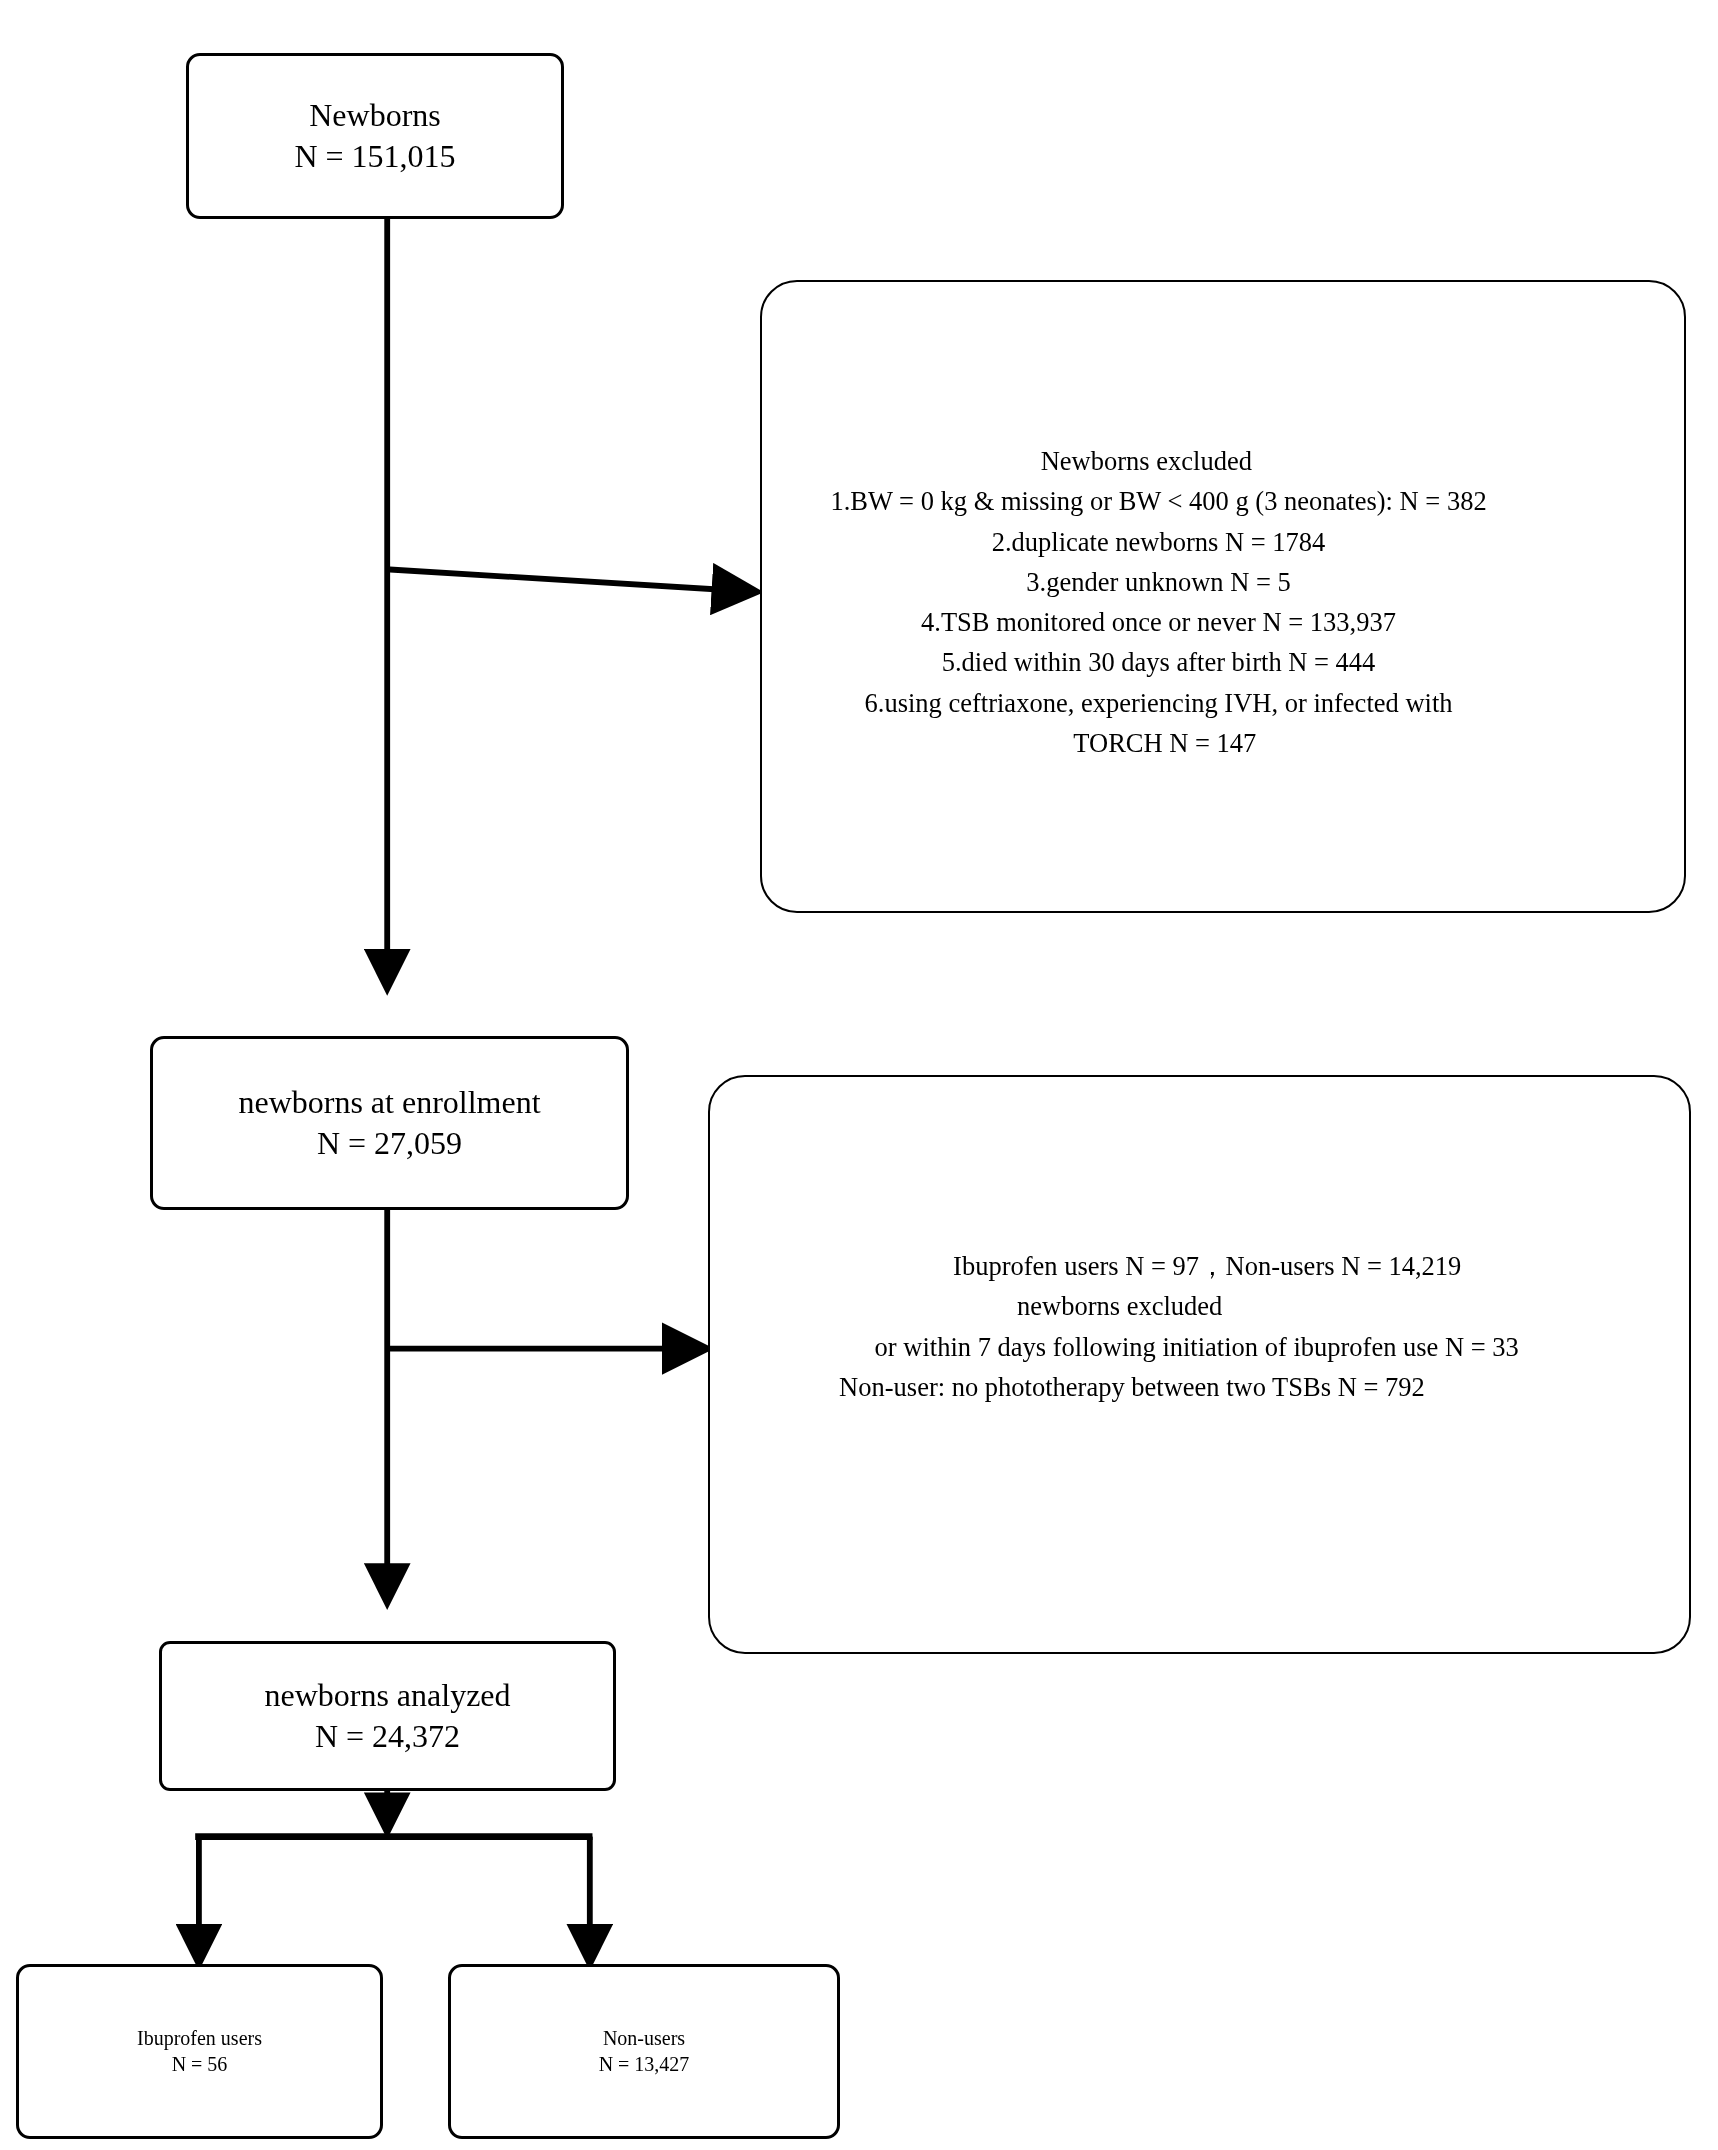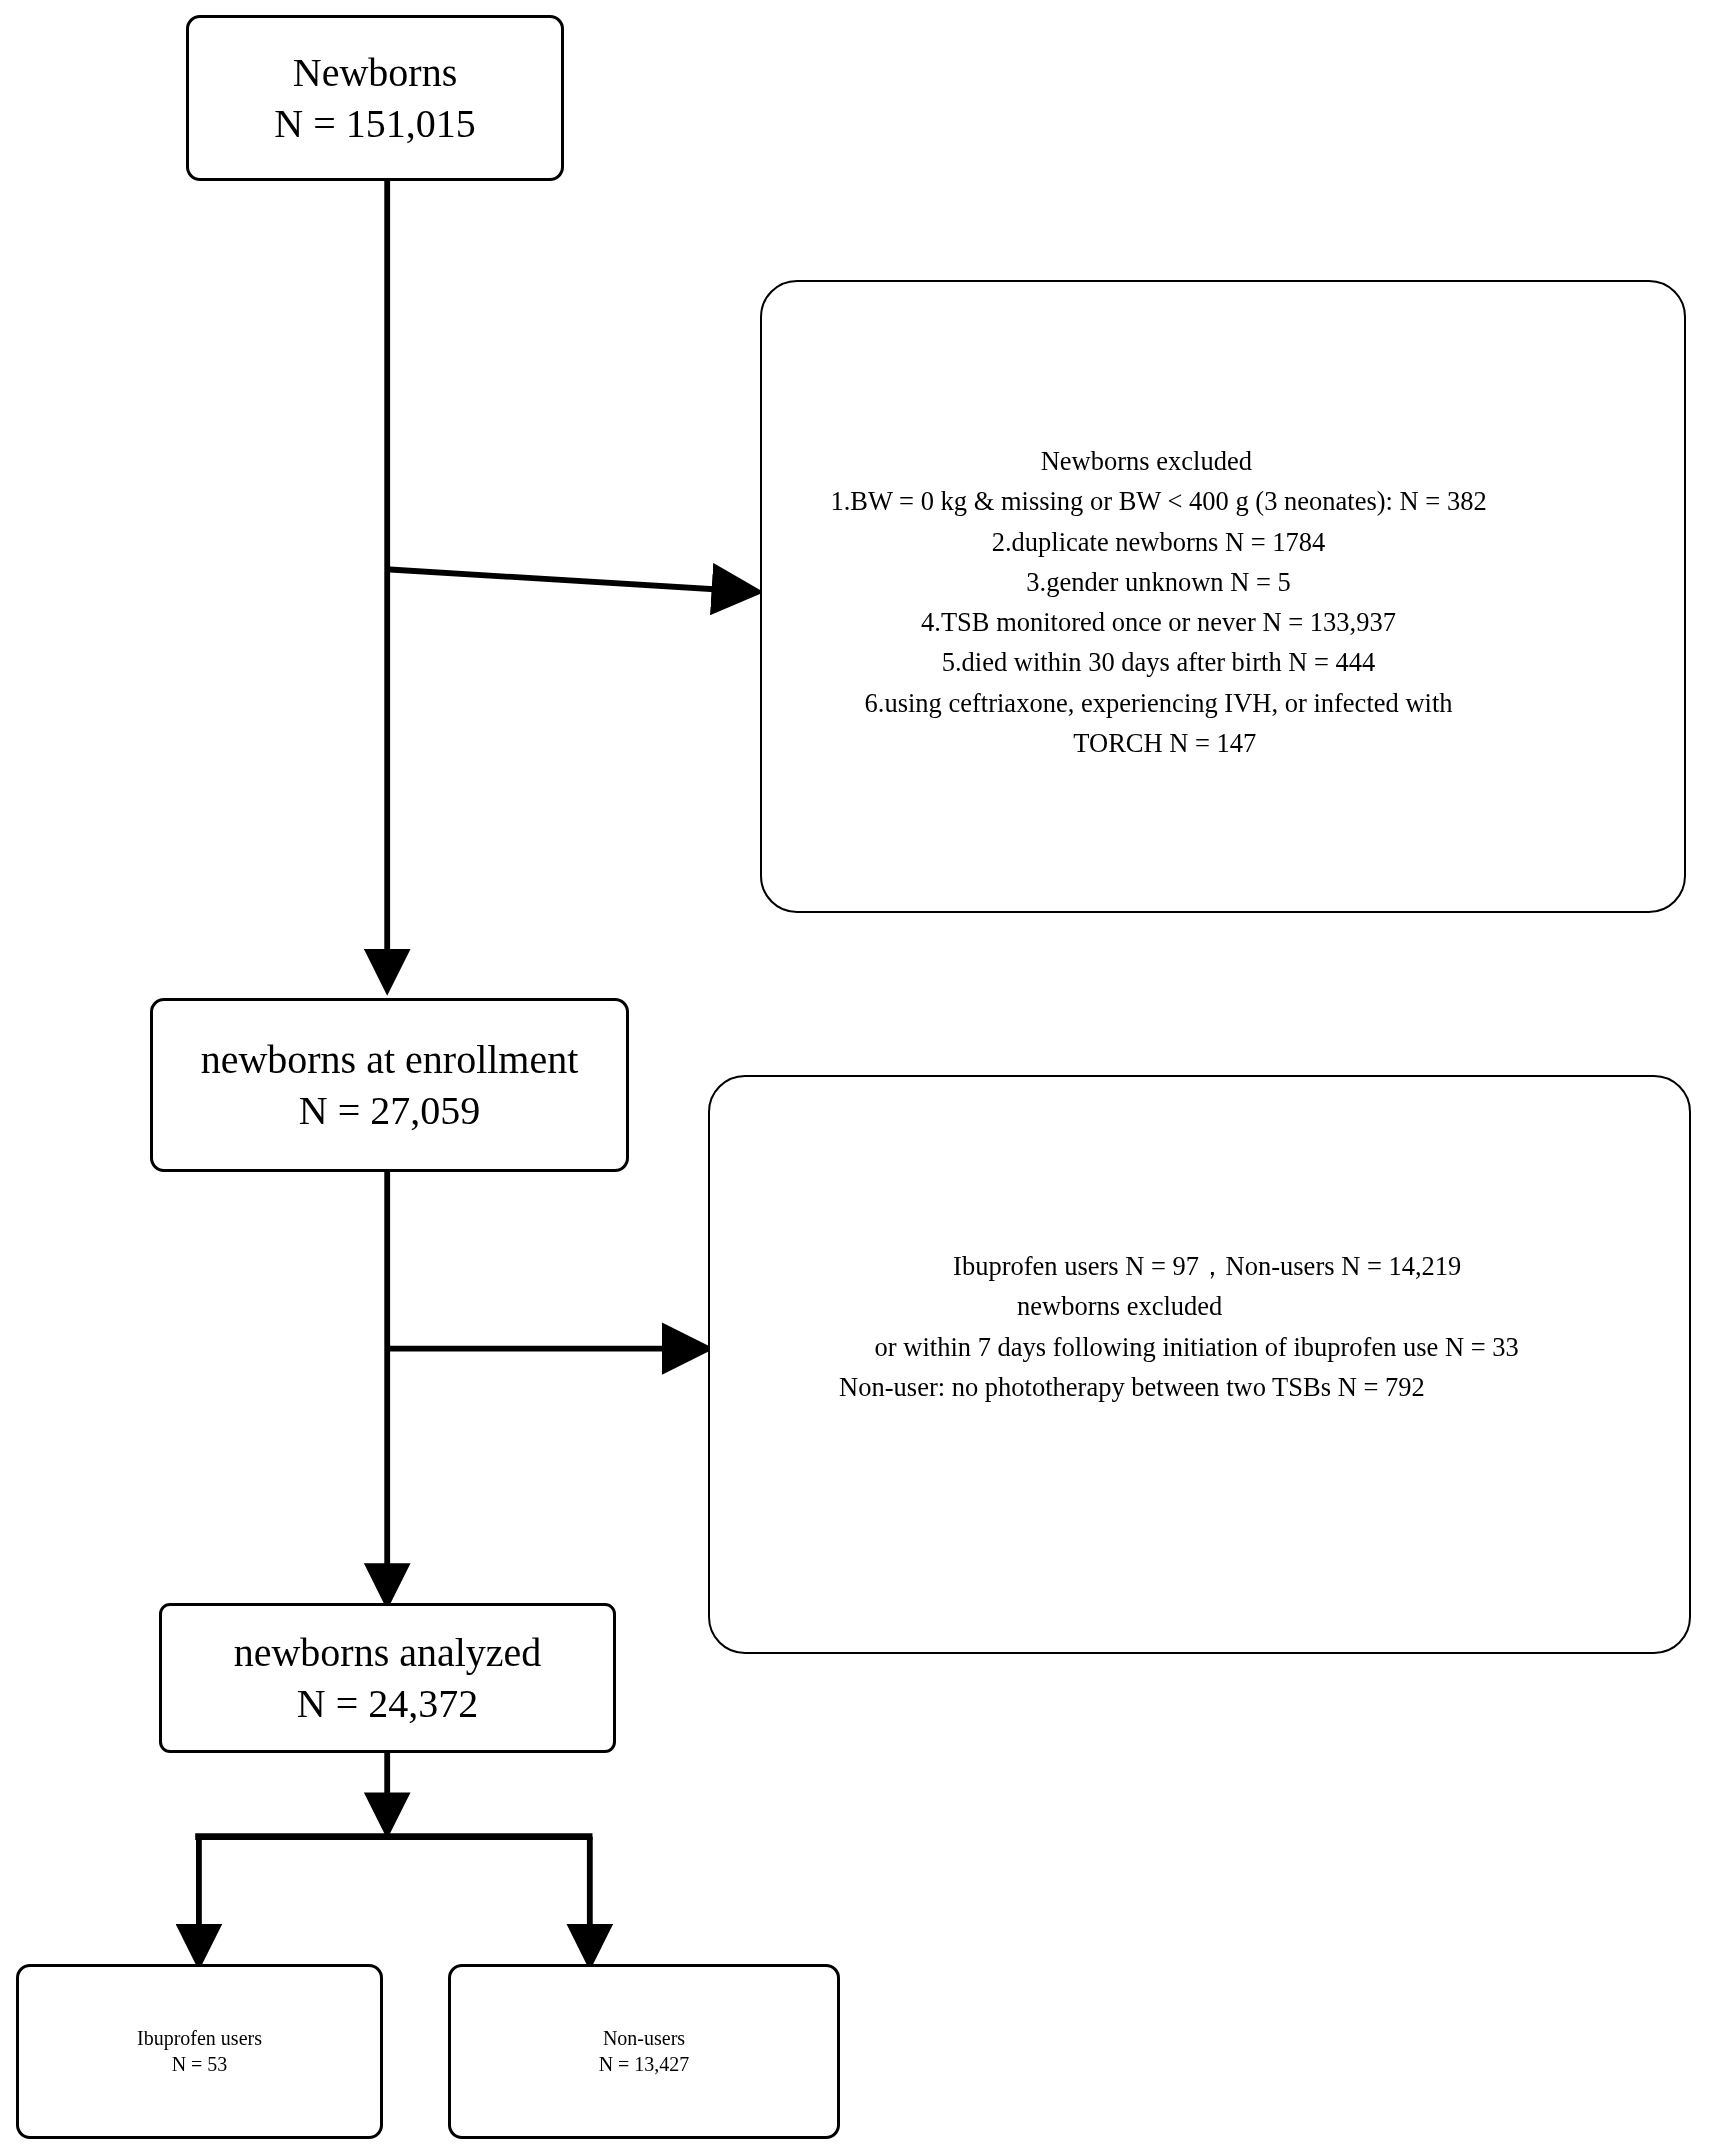--- a/index.html
+++ b/index.html
@@ -38,21 +38,22 @@
     align-items: center;
     justify-content: center;
     text-align: center;
     line-height: 1.28;
   }
   .node .line {
     display: block;
     white-space: nowrap;
   }
   .node-main {
-    font-size: 40px;
+    font-size: 32px;
+    margin-top: 38px;
   }
   .node-small {
     font-size: 20px;
   }
   
   .panel {
     position: absolute;
     box-sizing: border-box;
     background: #ffffff;
     border: 2.7px solid #000000;
@@ -140,21 +141,21 @@
     </div>
   </div>
 
   <div class="node node-main" style="left:159px; top:1603px; width:457px; height:150px;border-radius:11px;">
     <span class="line">newborns analyzed</span>
     <span class="line">N = 24,372</span>
   </div>
 
   <div class="node node-small" style="left:16px; top:1964px; width:367px; height:175px;">
     <span class="line">Ibuprofen users</span>
-    <span class="line">N = 53</span>
+    <span class="line">N = 56</span>
   </div>
 
   <div class="node node-small" style="left:448px; top:1964px; width:392px; height:175px;">
     <span class="line">Non-users</span>
     <span class="line">N = 13,427</span>
   </div>
 
 </div>
 
 

